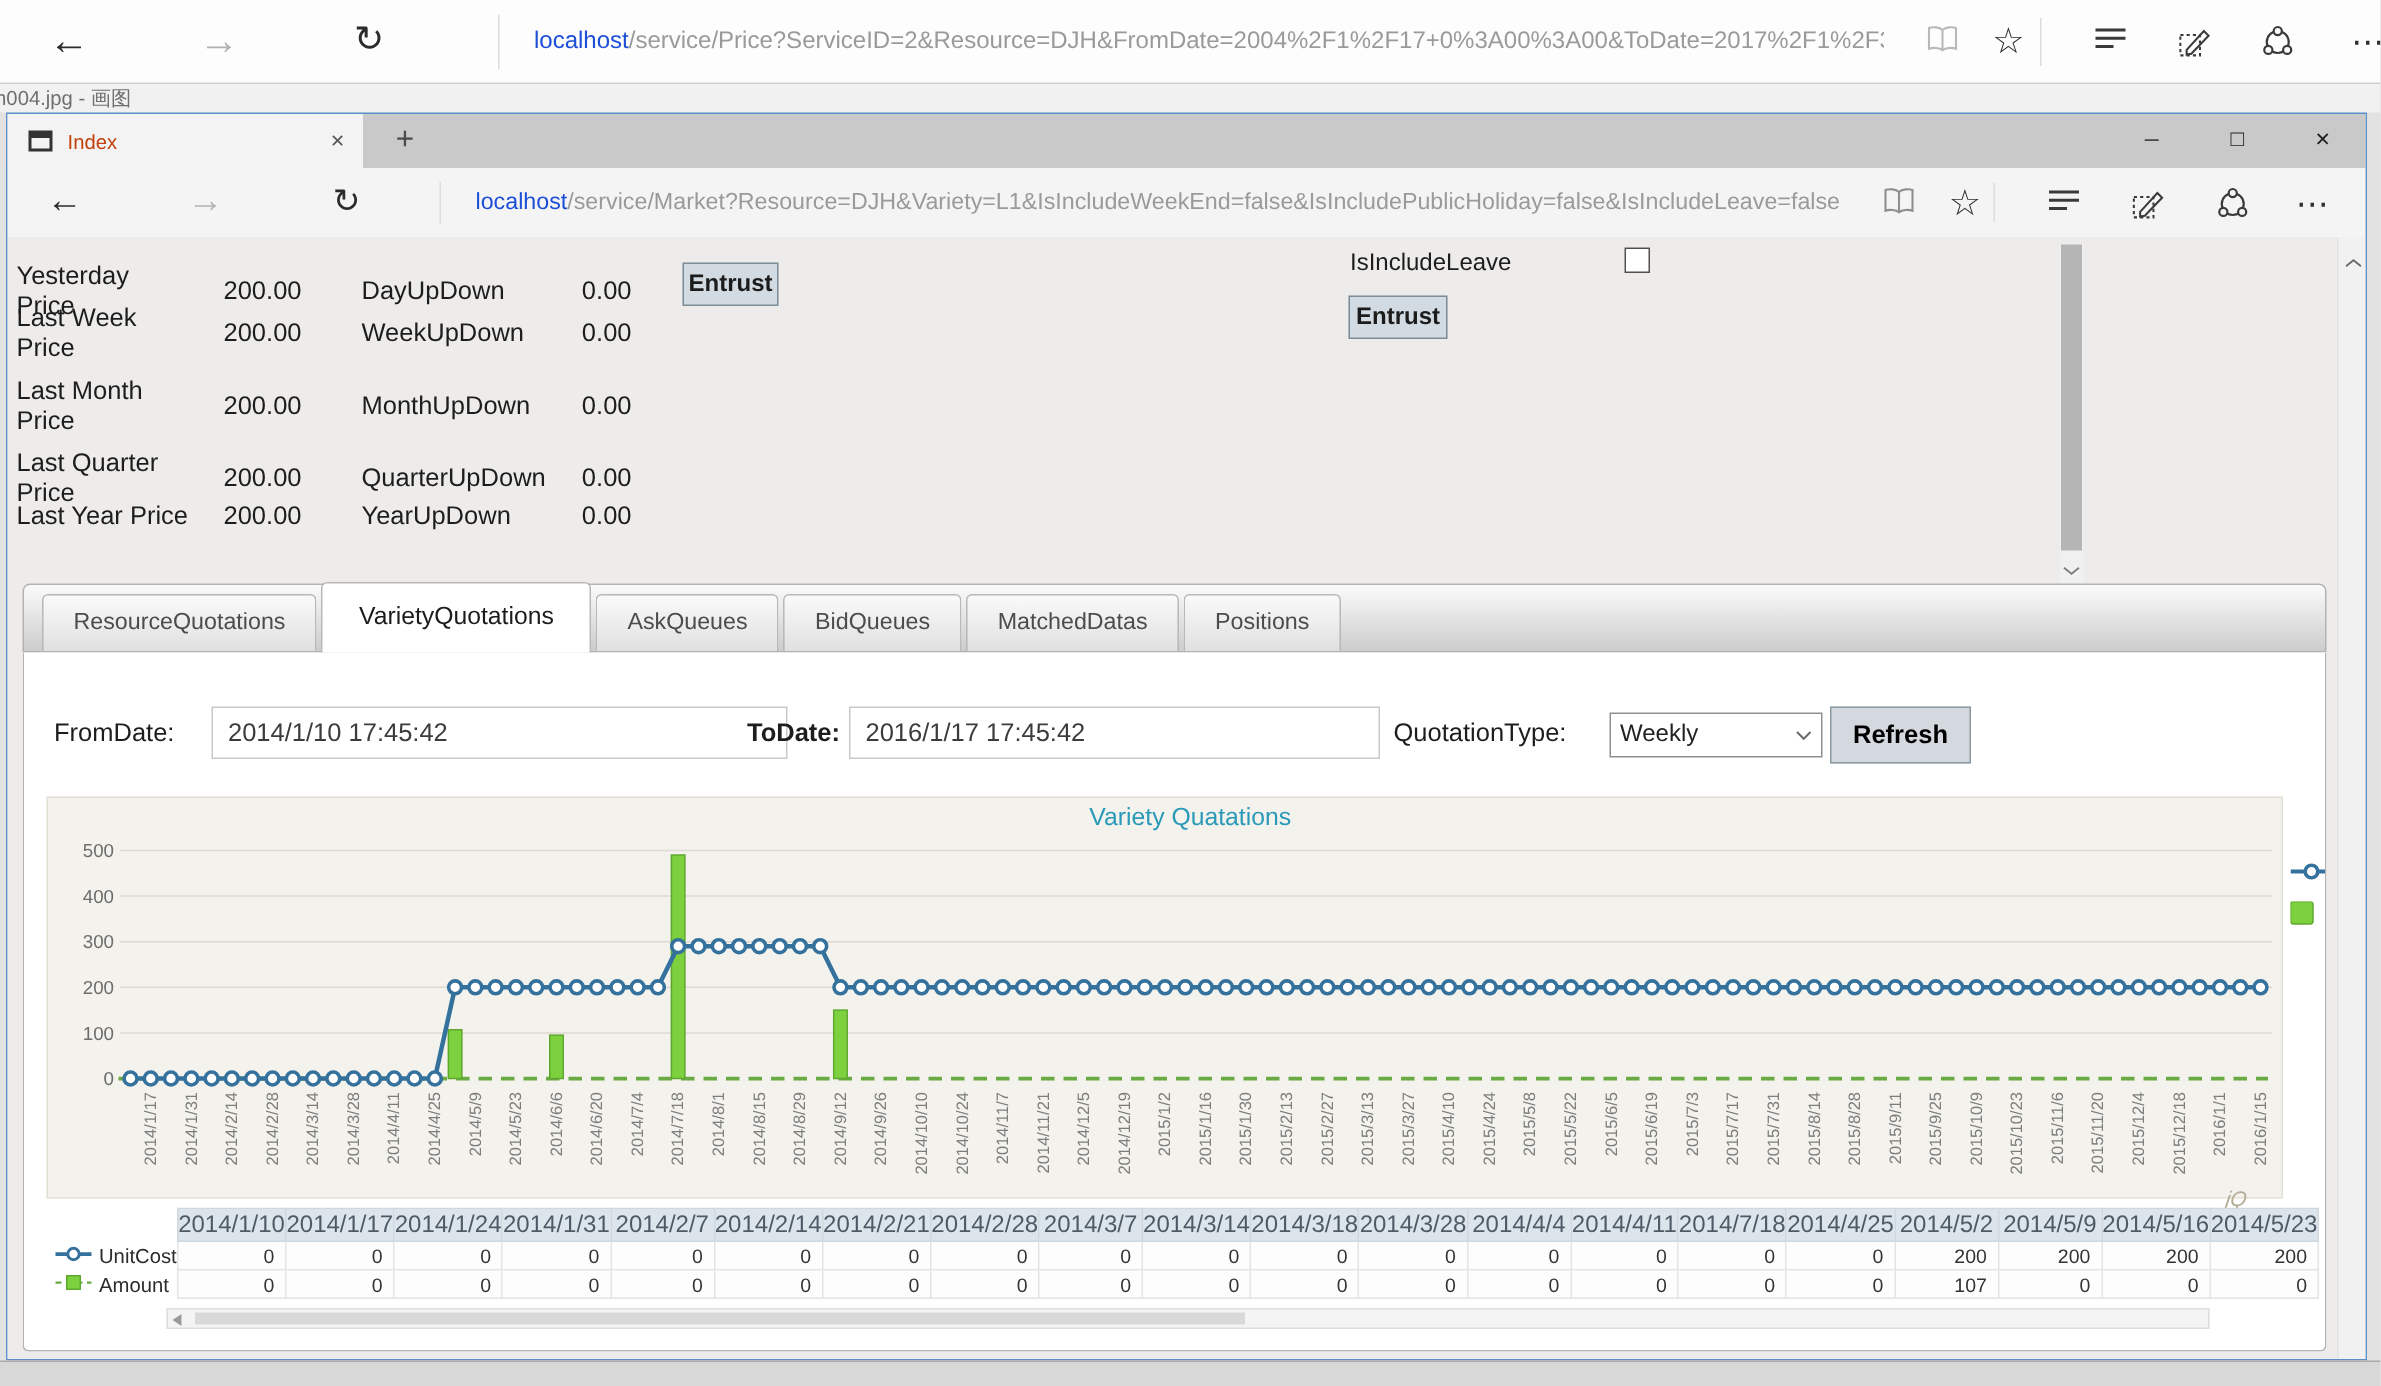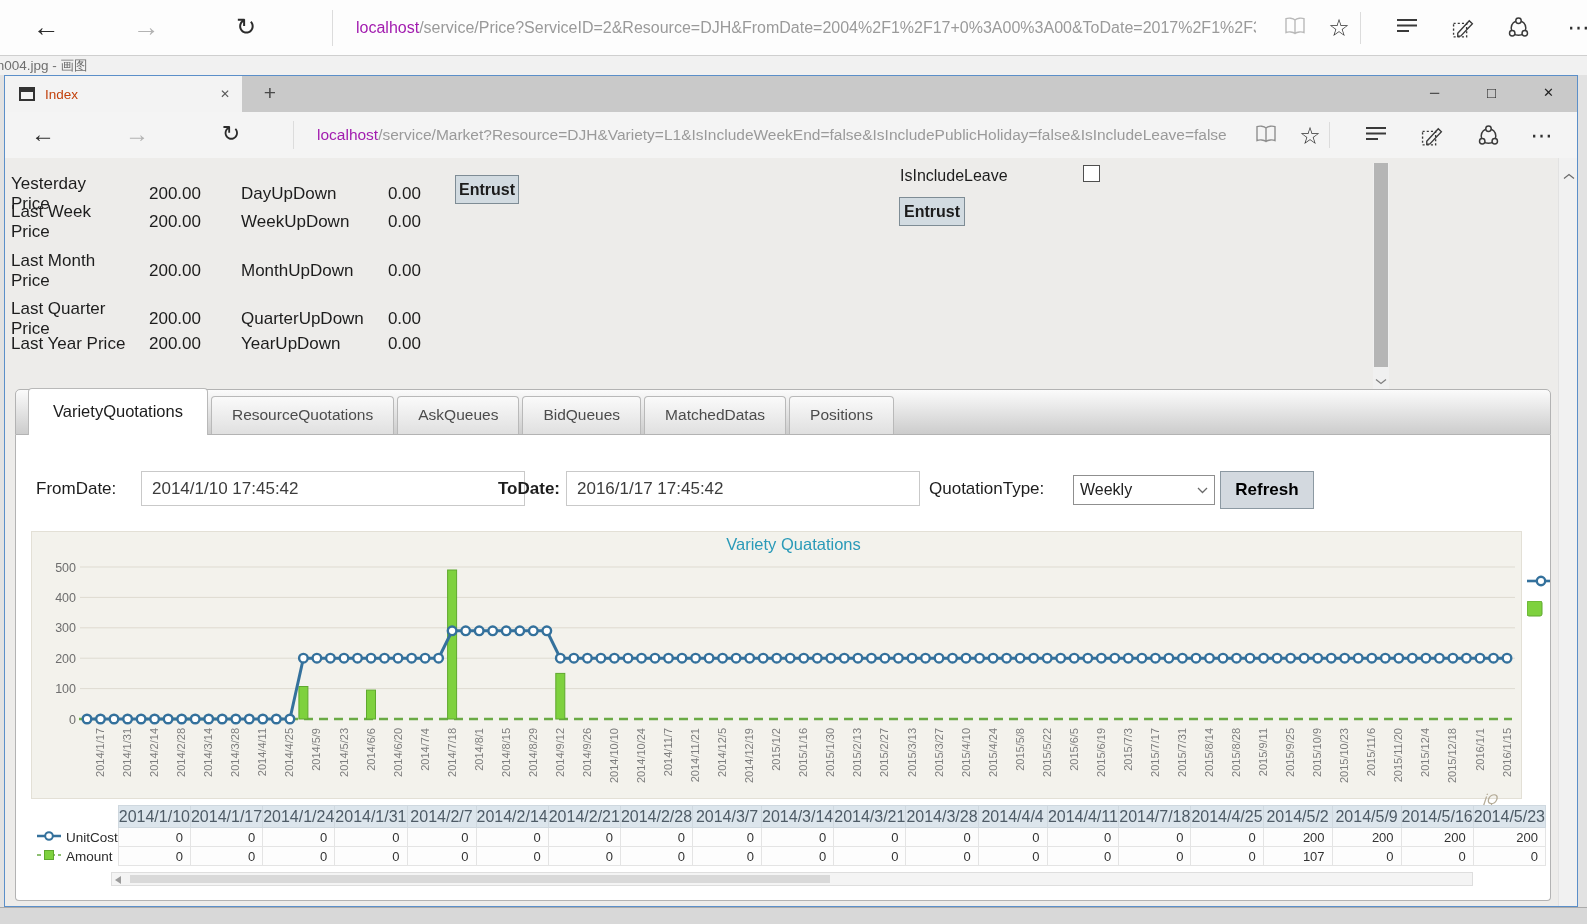--- a/index.html
+++ b/index.html
@@ -6,21 +6,21 @@
   html,body { width:1587px; height:924px; overflow:hidden; background:#e2e2e2;
     font-family:"Liberation Sans", sans-serif; position:relative; }
 
   
   #outer-bar { position:absolute; left:0; top:0; width:1587px; height:56px;
     background:#fdfdfd; border-bottom:1px solid #cfcfcf; }
   .navglyph { position:absolute; top:0; height:56px; line-height:54px; font-size:27px; color:#2b2b2b; text-align:center; width:40px; cursor:pointer; }
   .navglyph.dim { color:#b3b3b3; }
   .vdiv { position:absolute; width:1px; background:#dcdcdc; }
   .urltext { position:absolute; font-size:16px; line-height:56px; white-space:nowrap; overflow:hidden; color:#9a9a9a; }
-  .urltext .host { color:#a21caf; }
+  .urltext .host { color:#1d4ed8; }
   .baricon { position:absolute; top:16px; width:26px; height:24px; color:#3a3a3a; text-align:center; cursor:pointer; }
   .baricon svg { display:block; margin:0 auto; }
   .staricon { font-size:24px; line-height:24px; color:#2f2f2f; }
   .dotsicon { font-size:22px; line-height:24px; color:#2f2f2f; letter-spacing:1px; }
 
   
   #desktop-strip { position:absolute; left:0; top:56px; width:1587px; height:19px; background:#f1f1f1; overflow:hidden; }
   #bg-window-title { position:absolute; left:-7px; top:1px; font-size:13.5px; color:#6f6f6f; white-space:nowrap; }
 
   
@@ -275,22 +275,22 @@
     <div id="page-scroll">
       <span class="arr">
         <svg width="12" height="7">
             <polyline points="1,5.5 6,1.5 11,5.5" fill="none" stroke="#6a6a6a" stroke-width="1.2"></polyline>
           </svg>
       </span>
     </div>
 
     <div id="tabs-widget">
       <div id="tab-strip">
+          <div class="qtab">ResourceQuotations</div>
           <div class="qtab active">VarietyQuotations</div>
-          <div class="qtab">ResourceQuotations</div>
           <div class="qtab">AskQueues</div>
           <div class="qtab">BidQueues</div>
           <div class="qtab">MatchedDatas</div>
           <div class="qtab">Positions</div>
         </div>
       <div id="tab-panel">
 
         <span class="form-label" style="left:20px; top:44px;">FromDate:</span>
         <input class="form-input" style="left: 125px; top: 36px; width: 384px;" value="2014/1/10 17:45:42">
         <span class="form-label" style="left:482px; top:44px;font-weight:bold;">ToDate:</span>
@@ -529,21 +529,21 @@
                   <th>2014/1/10</th>
                   <th>2014/1/17</th>
                   <th>2014/1/24</th>
                   <th>2014/1/31</th>
                   <th>2014/2/7</th>
                   <th>2014/2/14</th>
                   <th>2014/2/21</th>
                   <th>2014/2/28</th>
                   <th>2014/3/7</th>
                   <th>2014/3/14</th>
-                  <th>2014/3/21</th>
+                  <th>2014/3/18</th>
                   <th>2014/3/28</th>
                   <th>2014/4/4</th>
                   <th>2014/4/11</th>
                   <th>2014/7/18</th>
                   <th>2014/4/25</th>
                   <th>2014/5/2</th>
                   <th>2014/5/9</th>
                   <th>2014/5/16</th>
                   <th>2014/5/23</th>
                 </tr>

